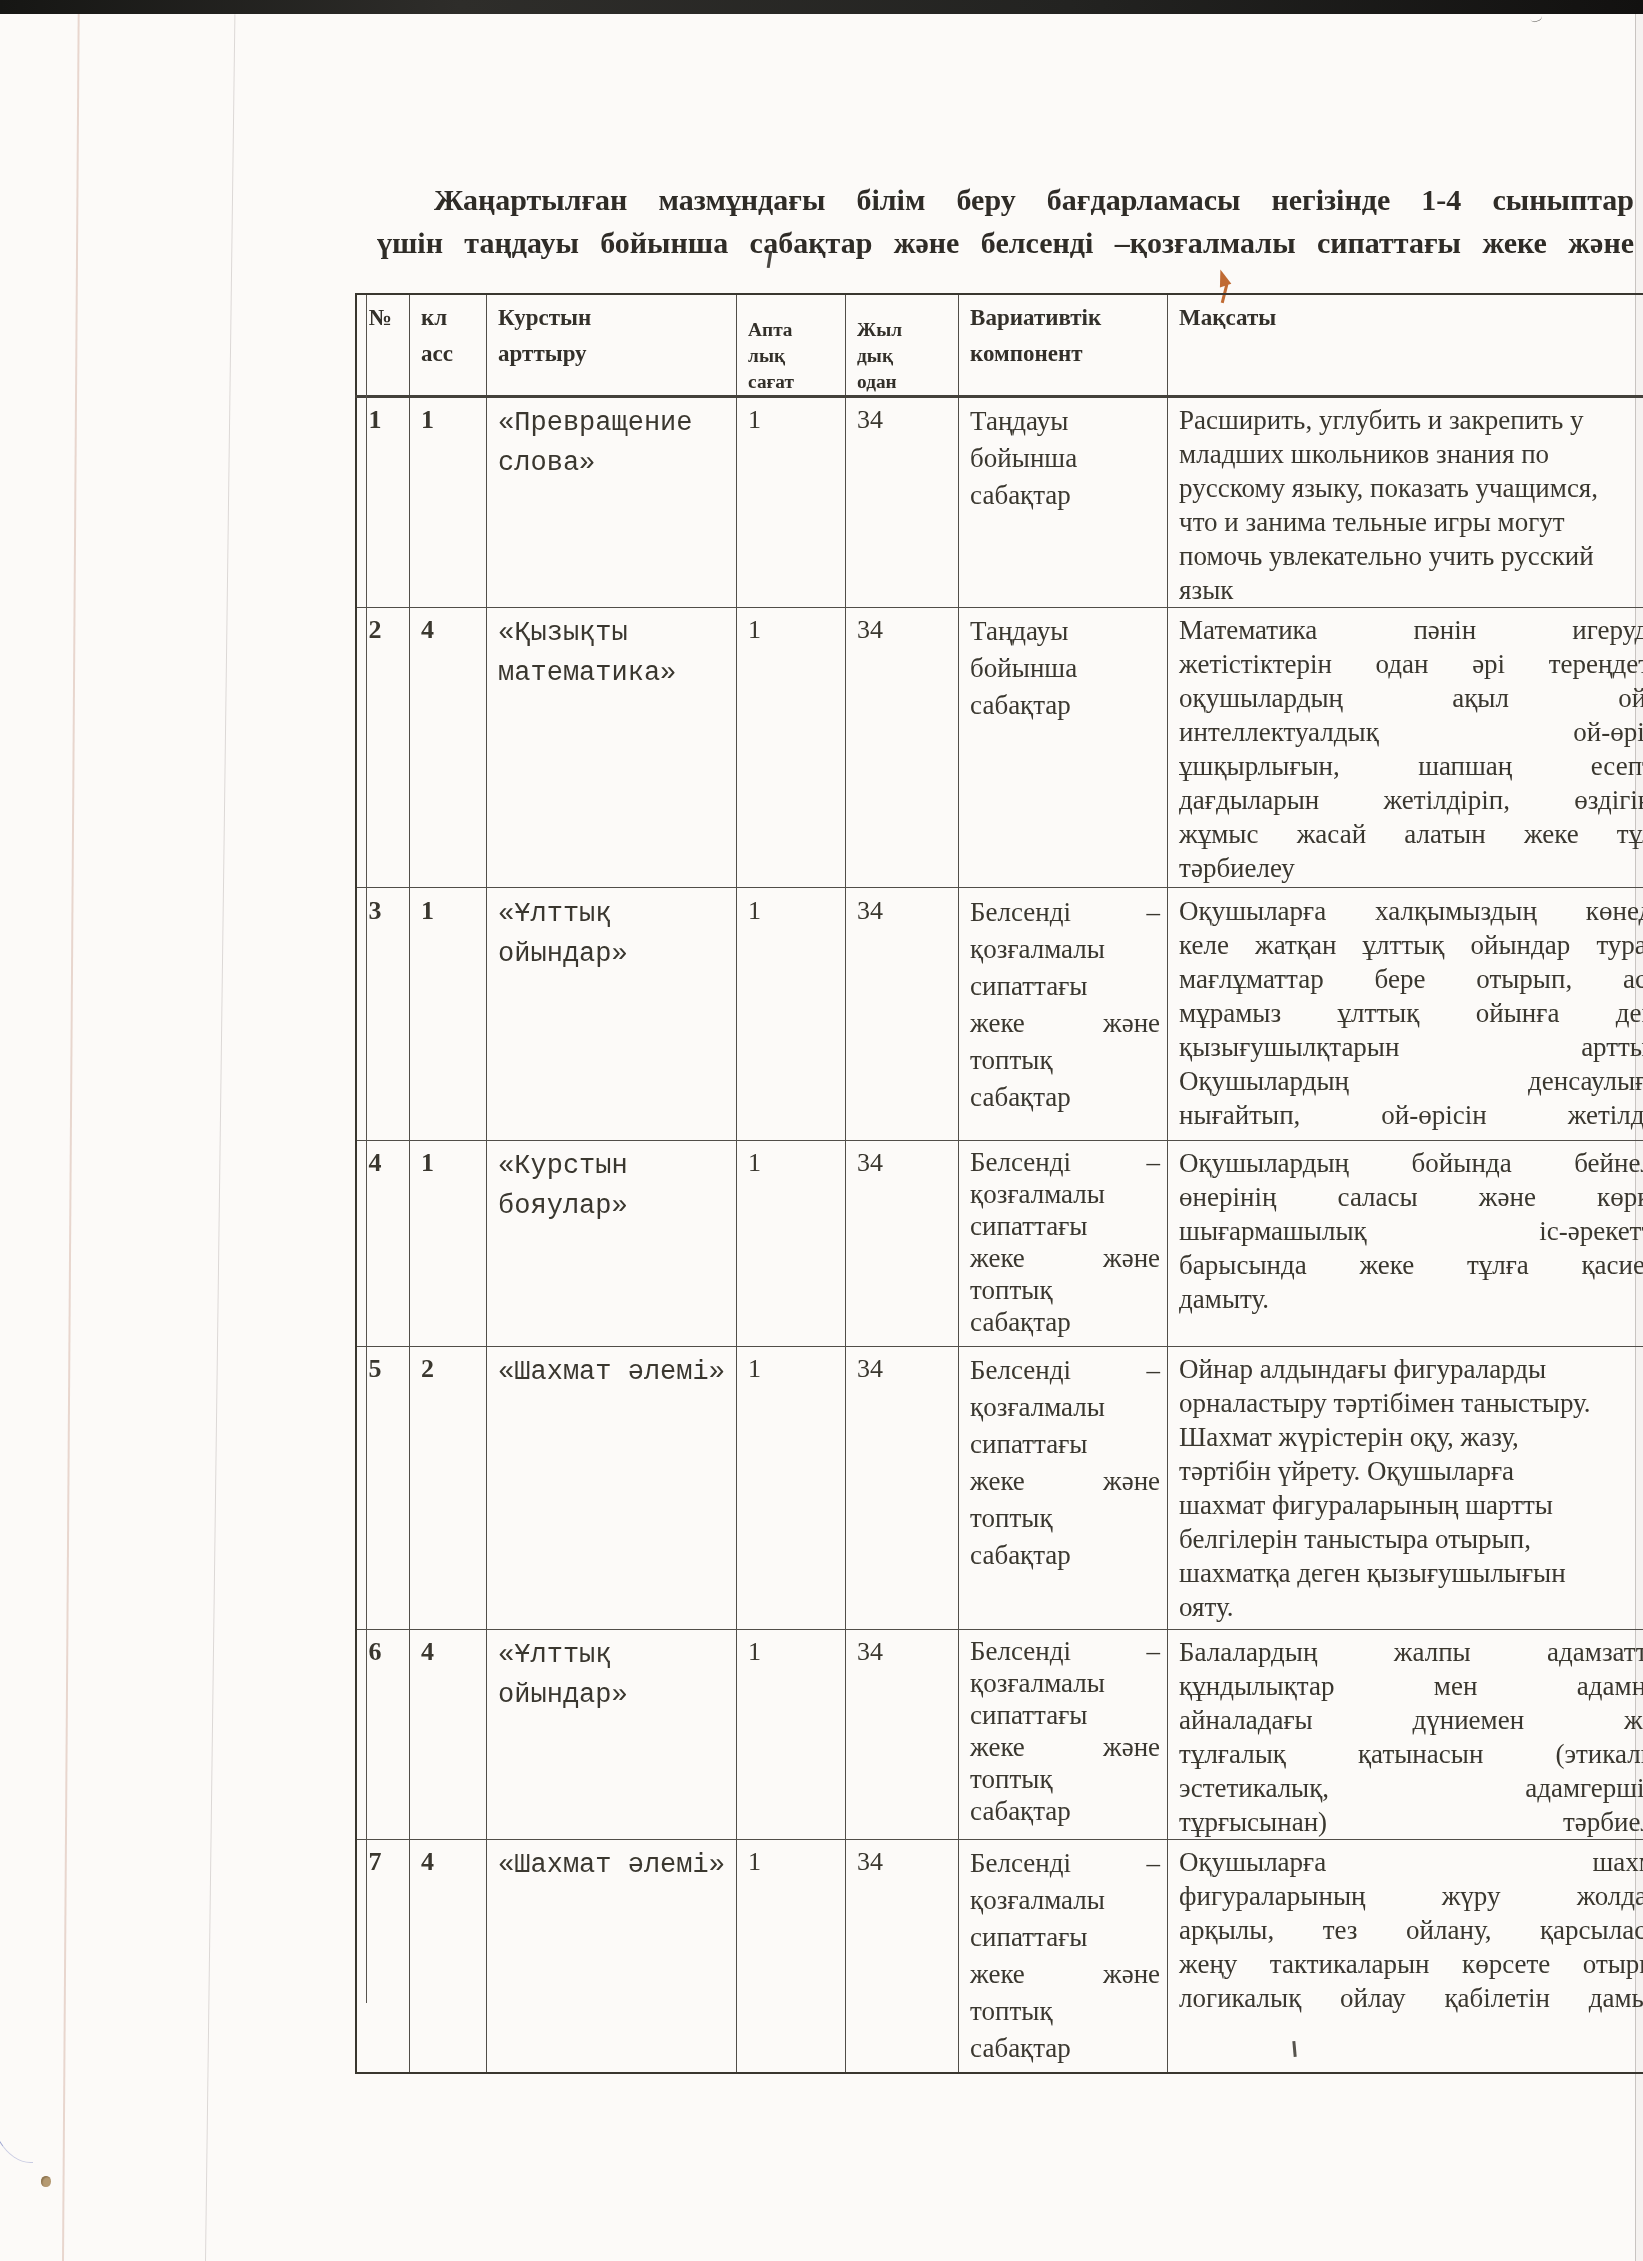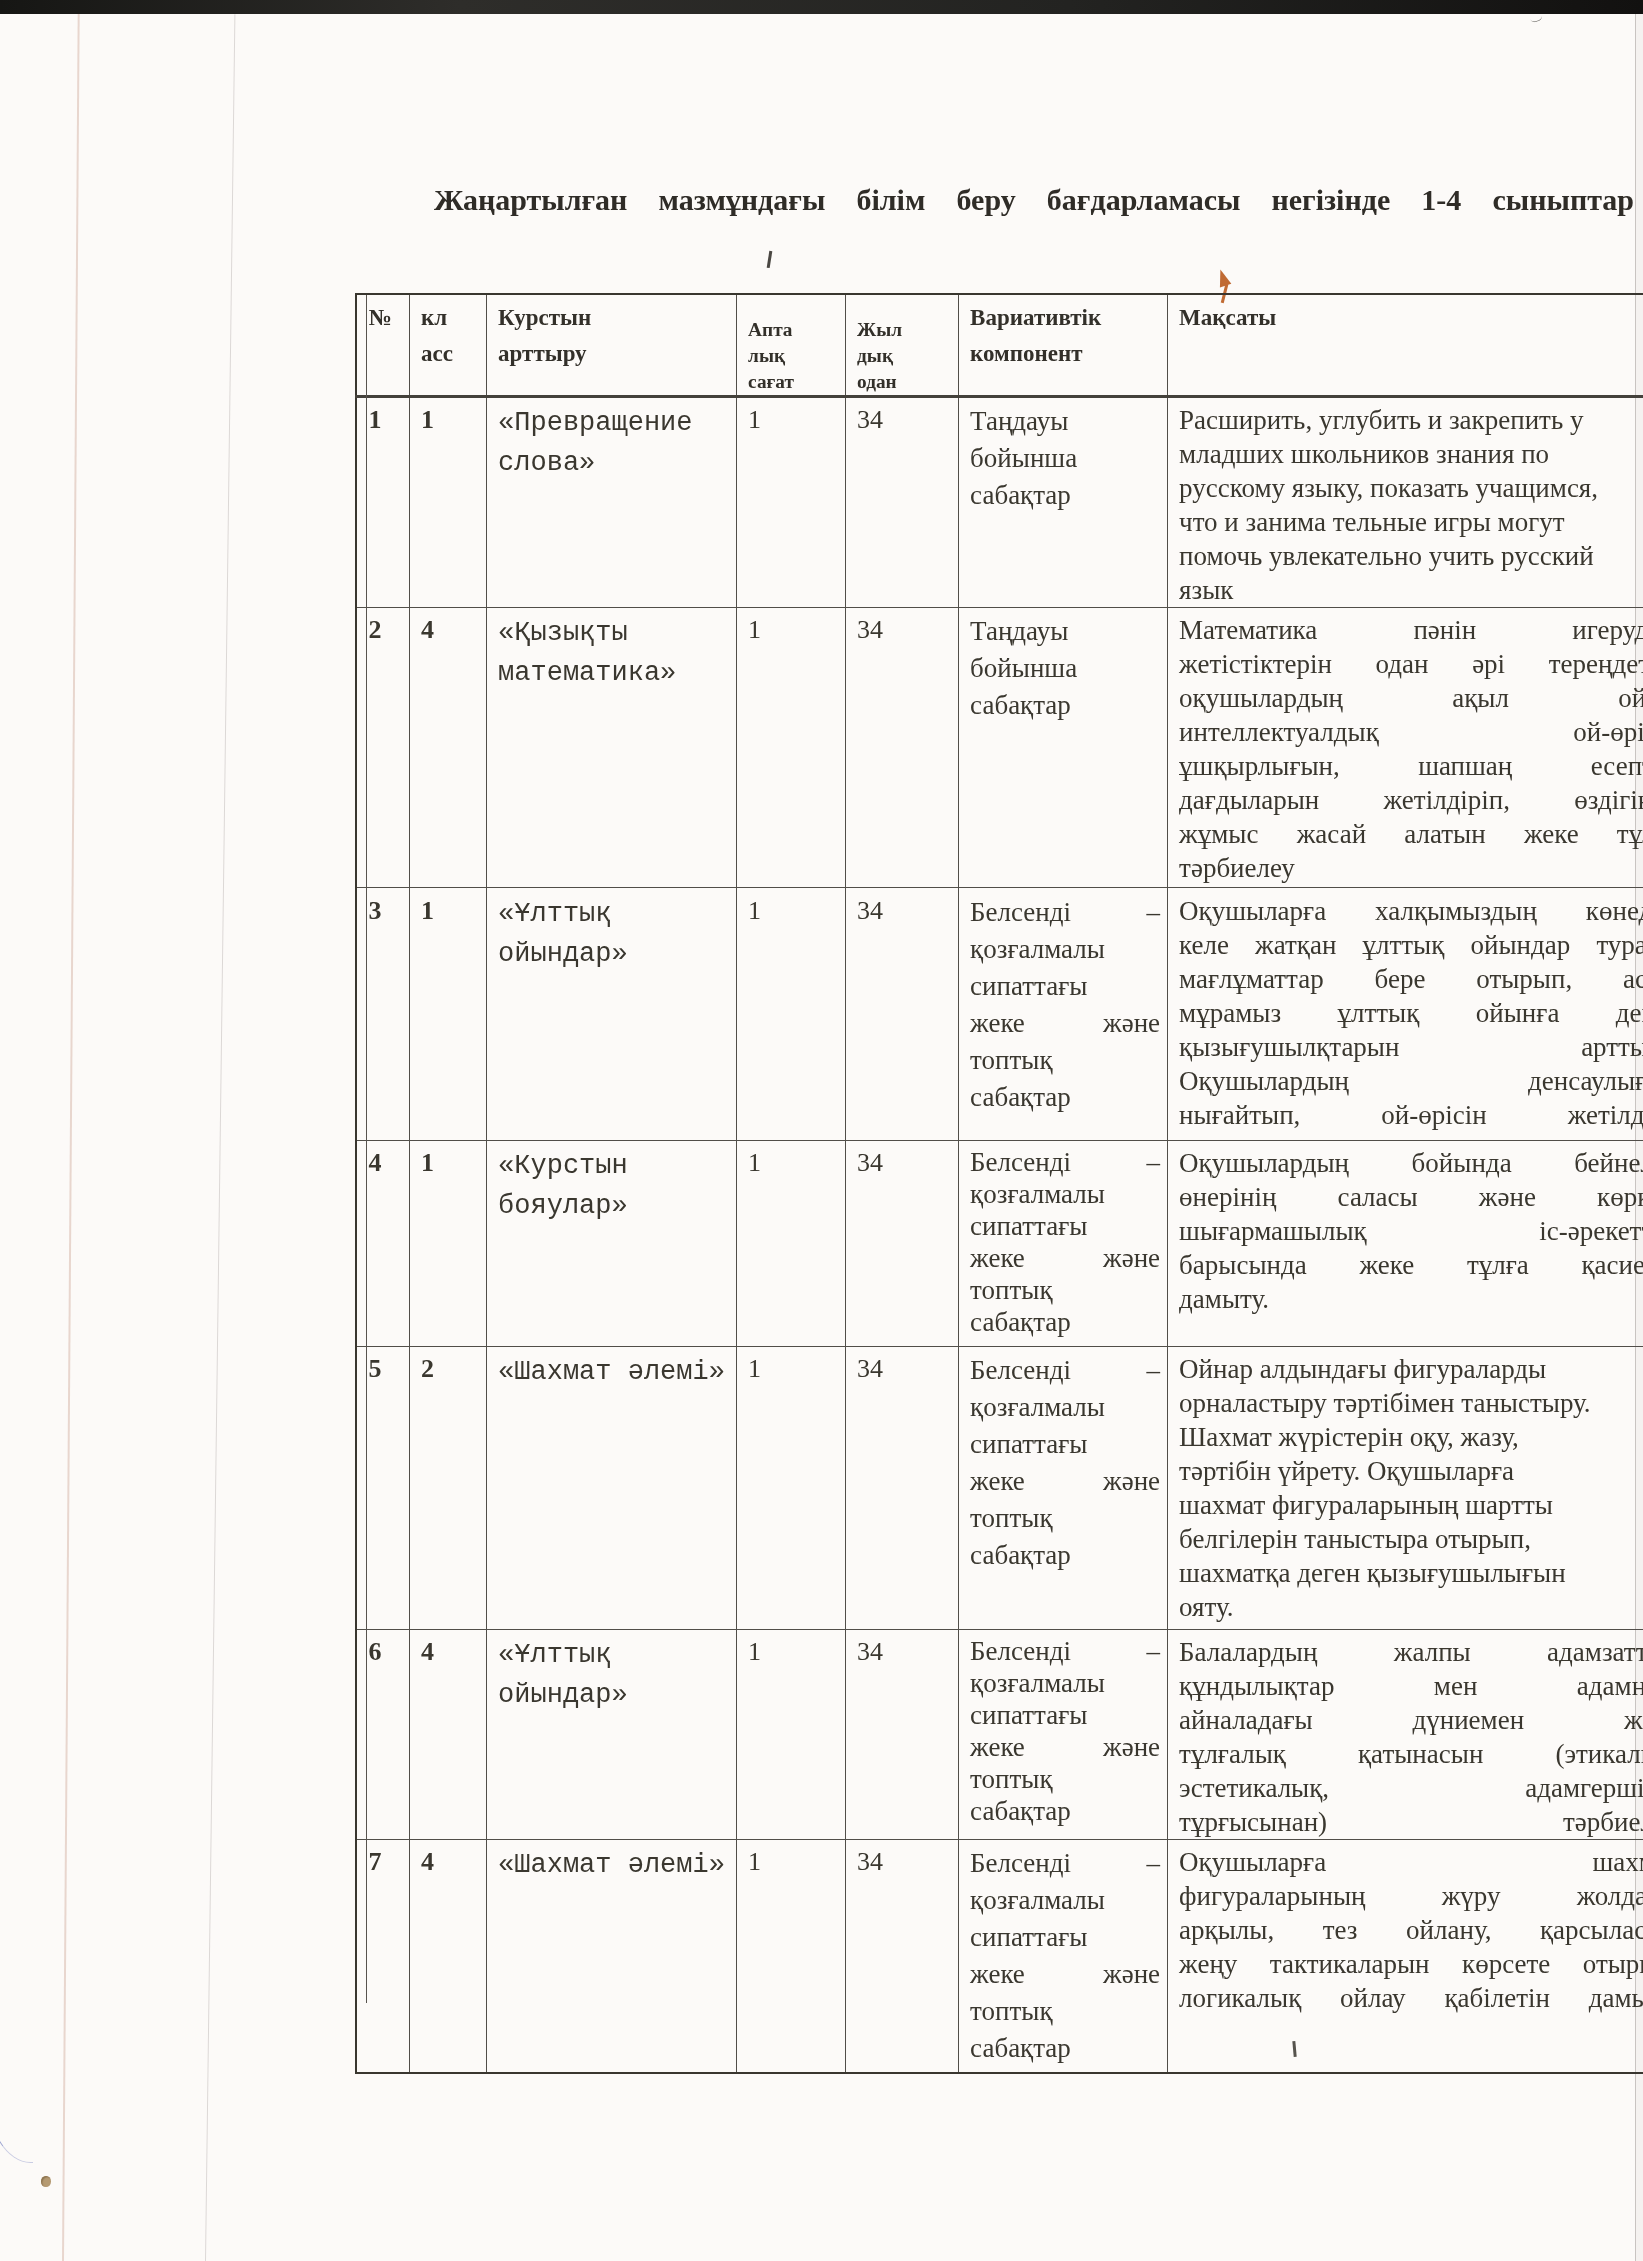--- a/index.html
+++ b/index.html
@@ -70,20 +70,21 @@
 <div class="pen-mark-blue"></div>
 <div class="brown-dot"></div>
 <div class="orange-arrow-head"></div>
 <div class="orange-arrow-tail"></div>
 <div class="tick-1"></div>
 <div class="tick-2"></div>
 <div class="squiggle"></div>
 
 <div class="intro" id="intro">
     <div class="intro-line justified first">Жаңартылған мазмұндағы білім беру бағдарламасы негізінде 1-4 сыныптар</div>
+    <div class="intro-line justified">үшін таңдауы бойынша сабақтар және белсенді –қозғалмалы сипаттағы жеке және</div>
   </div>
 
 <table class="course-table">
   <colgroup>
     <col class="c-num">
       <col class="c-class">
       <col class="c-topic">
     <col class="c-weekly">
       <col class="c-yearly">
       <col class="c-variative">

